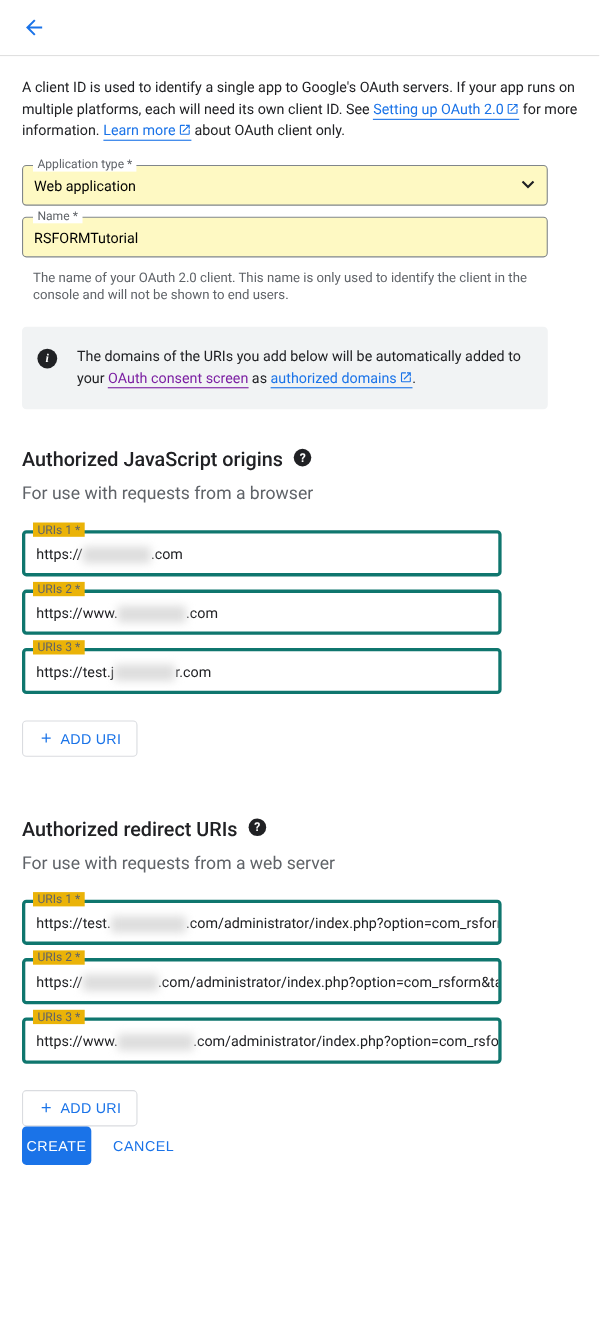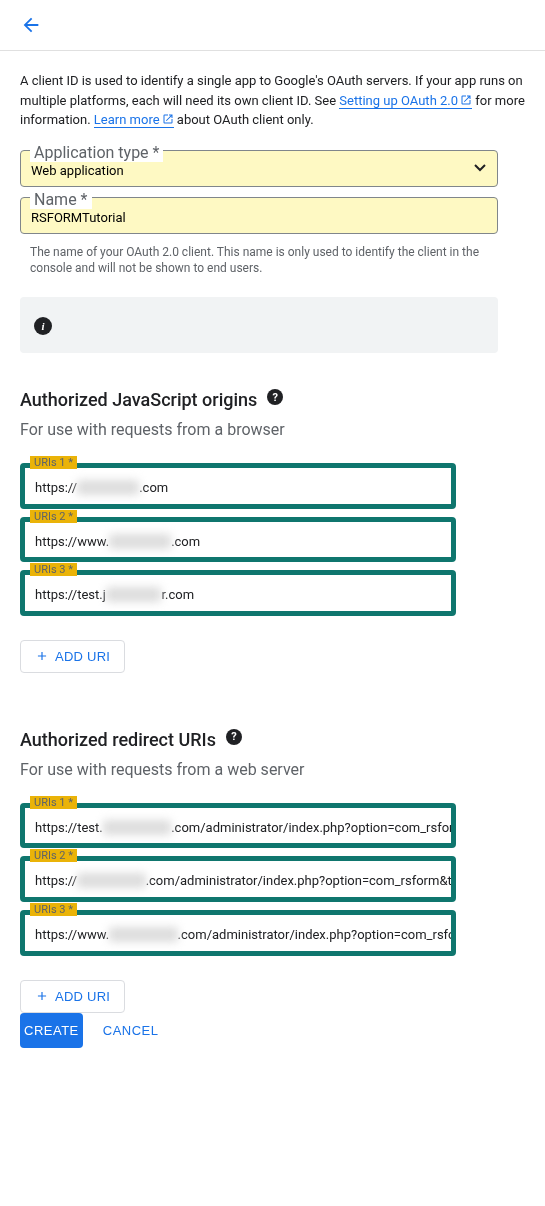--- a/index.html
+++ b/index.html
@@ -6,21 +6,21 @@
     body { font-family: Roboto, "Helvetica Neue", Arial, sans-serif; font-size: 13px; color: #202124; width: 545px; background: #fff; }
     .header { display: flex; align-items: center; padding: 14px 20px; border-bottom: 1px solid #e0e0e0; gap: 18px; }
     .back-arrow { width: 22px; height: 22px; cursor: pointer; fill: #1a73e8; }
     .header-title { font-size: 18px; font-weight: 400; }
     .content { padding: 20px; }
     .intro { line-height: 1.5; margin-bottom: 20px; font-size: 13px; }
     a.link { color: #1a73e8; text-decoration: none; border-bottom: 1px solid #1a73e8; cursor: pointer; }
     a.link-purple { color: #7b1fa2; border-bottom: 1px solid #7b1fa2; }
     .ext-icon { width: 12px; height: 12px; fill: #1a73e8; vertical-align: -1px; margin-left: 2px; }
     .field { position: relative; margin-bottom: 10px; }
-    .field-label { position: absolute; top: -7px; left: 10px; background: #fff; padding: 0 4px; font-size: 16px; color: #5f6368; }
+    .field-label { position: absolute; top: -7px; left: 10px; background: #fff; padding: 0 4px; font-size: 11px; color: #5f6368; }
     .field-input, .field-select { width: 100%; border: 1px solid #80868b; border-radius: 4px; padding: 12px 12px 8px 10px; font-size: 13px; font-family: inherit; outline: none; background: #fef9c3; }
     .field-select { appearance: none; cursor: pointer; }
     .select-caret { position: absolute; right: 12px; top: 50%; transform: translateY(-50%); pointer-events: none; }
     .field-full { max-width: 478px; }
     .helper-text { font-size: 12px; color: #5f6368; line-height: 1.4; margin: 6px 0 20px 10px; max-width: 460px; }
     .info-box { background: #f1f3f4; border-radius: 4px; padding: 18px 18px 18px 14px; display: flex; gap: 18px; margin-bottom: 36px; max-width: 478px; align-items: flex-start; }
     .info-icon { width: 18px; height: 18px; background: #202124; color: #fff; border-radius: 50%; font-size: 11px; font-weight: bold; display: flex; align-items: center; justify-content: center; flex-shrink: 0; margin-top: 2px; font-style: italic; font-family: Georgia, serif; }
     .info-text { font-size: 13px; line-height: 1.5; }
     .section-title-row { display: flex; align-items: flex-start; gap: 10px; margin-bottom: 10px; }
     .section-title { font-size: 18px; font-weight: 500; }
@@ -30,21 +30,21 @@
     .uri-field { position: relative; margin-bottom: 8px; }
     .uri-label { position: absolute; top: -7px; left: 10px; background: #eab308; padding: 0 4px; font-size: 11px; color: #5f6368; }
     .blur-span { filter: blur(4px); background: #ddd; color: transparent; border-radius: 2px; padding: 0 2px; user-select: none; }
     .add-btn { display: inline-flex; align-items: center; gap: 6px; border: 1px solid #dadce0; border-radius: 4px; padding: 8px 14px; background: #fff; color: #1a73e8; font-size: 13px; font-weight: 500; cursor: pointer; margin-top: 16px; letter-spacing: 0.25px; }
     .add-btn svg { width: 14px; height: 14px; fill: #1a73e8; }
     .section-gap { height: 56px; }
     .note { font-size: 13px; margin: 40px 0 24px 0; }
     .actions { display: flex; gap: 20px; align-items: center; }
     .btn-primary { background: #1a73e8; color: #fff; border: none; border-radius: 4px; padding: 10px 4px; font-size: 13px; font-weight: 500; cursor: pointer; letter-spacing: 0.5px; }
     .btn-secondary { background: none; color: #1a73e8; border: none; font-size: 13px; font-weight: 500; cursor: pointer; letter-spacing: 0.5px; }
-    .uri-display { width: 100%; border: 5px solid #0f766e; border-radius: 4px; padding: 12px 10px 8px 10px; font-size: 13px; white-space: nowrap; overflow: hidden; line-height: 1.2; }
+    .uri-display { width: 100%; border: 3px solid #0f766e; border-radius: 4px; padding: 12px 10px 8px 10px; font-size: 13px; white-space: nowrap; overflow: hidden; line-height: 1.2; margin-top: 12px; }
   </style>
 </head>
 <body>
 
 <div class="header">
   <svg class="back-arrow" viewBox="0 0 24 24">
       <path d="M20 11H7.83l5.59-5.59L12 4l-8 8 8 8 1.41-1.41L7.83 13H20v-2z"></path>
     </svg>
 </div>
 
@@ -73,20 +73,28 @@
   </div>
 
   <div class="field field-full">
     <span class="field-label">Name *</span>
     <input class="field-input" value="RSFORMTutorial" style="">
   </div>
   <p class="helper-text">The name of your OAuth 2.0 client. This name is only used to identify the client in the console and will not be shown to end users.</p>
 
   <div class="info-box">
     <div class="info-icon">i</div>
+    <div class="info-text">
+      <span>The domains of the URIs you add below will be automatically added to your </span>
+      <a class="link link-purple">OAuth consent screen</a>
+      <span> as </span>
+      <a class="link"><span>authorized domains</span><svg class="ext-icon" viewBox="0 0 24 24">
+            <path d="M19 19H5V5h7V3H5a2 2 0 00-2 2v14a2 2 0 002 2h14a2 2 0 002-2v-7h-2v7zM14 3v2h3.59l-9.83 9.83 1.41 1.41L19 6.41V10h2V3h-7z"></path>
+          </svg></a><span>.</span>
+    </div>
   </div>
 
   <div class="section-title-row">
     <h2 class="section-title">Authorized JavaScript origins</h2>
     <div class="help-icon">?</div>
   </div>
   <p class="section-sub">For use with requests from a browser</p>
 
   <div class="uri-list" id="js-origins-list">
       <div class="uri-field">

